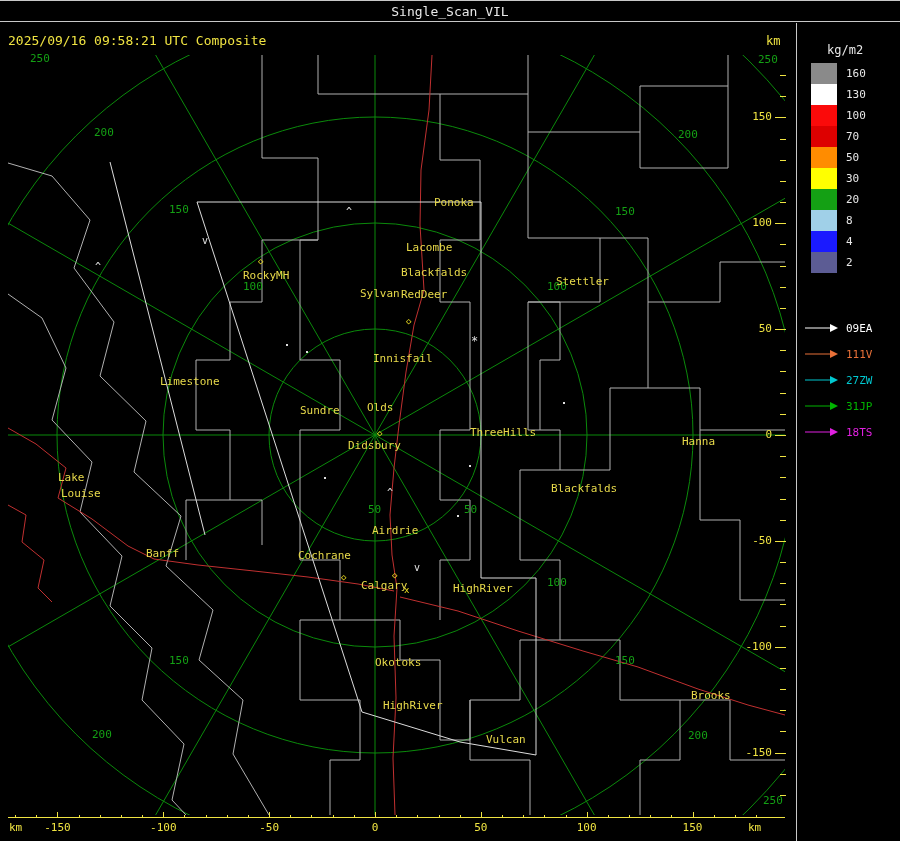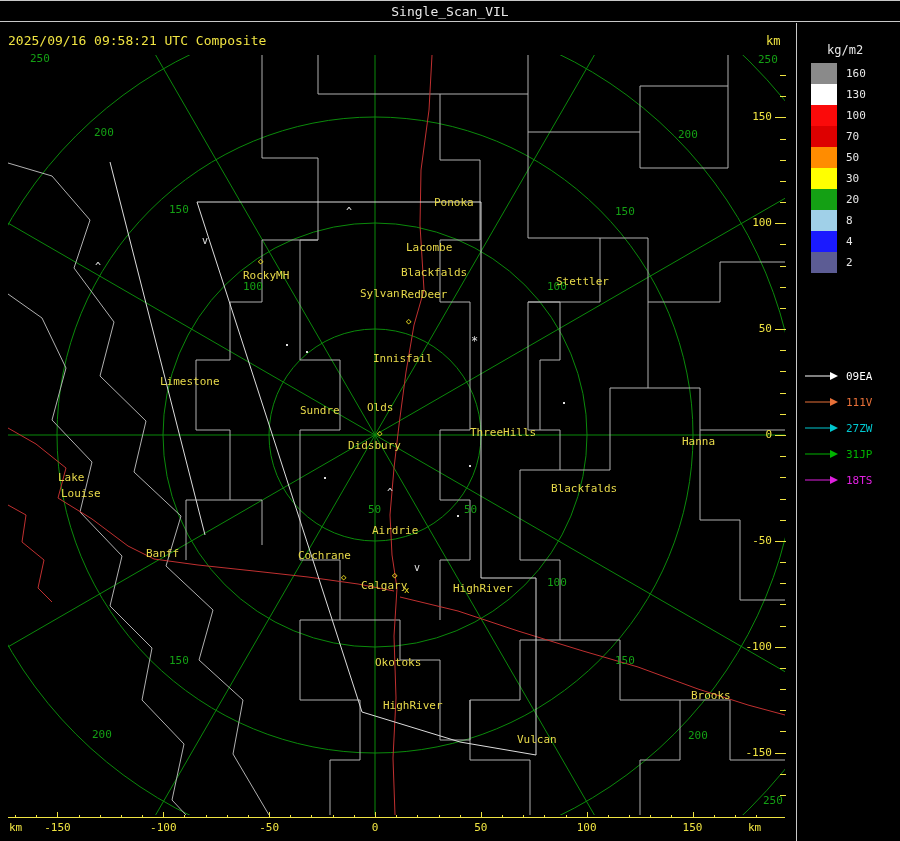--- a/index.html
+++ b/index.html
@@ -27,21 +27,21 @@
   .baminor{position:absolute;top:815px;width:1px;height:3px;background:#f0e442;}
   .baseline{position:absolute;left:8px;top:817px;width:777px;height:1px;background:#f0e442;}
   .axis-unit{position:absolute;color:#f0e442;font-size:11px;}
   .panel{position:absolute;left:796px;top:23px;width:103px;height:818px;
     border-left:1px solid #c8c8c8;}
   .kgm{position:absolute;left:30px;top:20px;color:#e8e8e8;font-size:12px;}
   #scale-list{position:absolute;left:14px;top:40px;}
   .scale-row{display:flex;height:21px;}
   .sw{width:26px;height:21px;}
   .sv{margin-left:9px;color:#e8e8e8;font-size:11px;line-height:21px;}
-  #track-list{position:absolute;left:8px;top:292px;margin-top:48px;}
+  #track-list{position:absolute;left:8px;top:292px;}
   .track-row{display:flex;align-items:center;height:26px;}
   .tlab{margin-left:7px;font-size:11px;}
 </style>
 </head>
 <body>
 
 <div class="titlebar">
   <span>Single_Scan_VIL</span>
 </div>
 
@@ -141,21 +141,21 @@
     <span class="city" style="left: 58px; top: 471px;">Lake</span>
     <span class="city" style="left: 61px; top: 487px;">Louise</span>
     <span class="city" style="left: 372px; top: 524px;">Airdrie</span>
     <span class="city" style="left: 146px; top: 547px;">Banff</span>
     <span class="city" style="left: 298px; top: 549px;">Cochrane</span>
     <span class="city" style="left: 361px; top: 579px;">Calgary</span>
     <span class="city" style="left: 453px; top: 582px;">HighRiver</span>
     <span class="city" style="left: 375px; top: 656px;">Okotoks</span>
     <span class="city" style="left: 383px; top: 691px; margin-top: 8px;">HighRiver</span>
     <span class="city" style="left: 691px; top: 689px;">Brooks</span>
-    <span class="city" style="left: 486px; top: 733px; margin-left: 31px;">Vulcan</span>
+    <span class="city" style="left: 486px; top: 733px;">Vulcan</span>
     <span class="mk mk-diamond" style="left: 258px; top: 257px;">◇</span>
     <span class="mk mk-diamond" style="left: 406px; top: 317px;">◇</span>
     <span class="mk mk-diamond" style="left: 377px; top: 429px;">◇</span>
     <span class="mk mk-diamond" style="left: 341px; top: 573px;">◇</span>
     <span class="mk mk-diamond" style="left: 392px; top: 571px;">◇</span>
     <span class="mk mk-vee" style="left: 202px; top: 237px;">v</span>
     <span class="mk mk-caret" style="left: 95px; top: 263px;">^</span>
     <span class="mk mk-caret" style="left: 346px; top: 208px;">^</span>
     <span class="mk mk-asterisk" style="left: 471px; top: 337px;">*</span>
     <span class="mk mk-dot" style="left: 286px; top: 344px;"></span>

